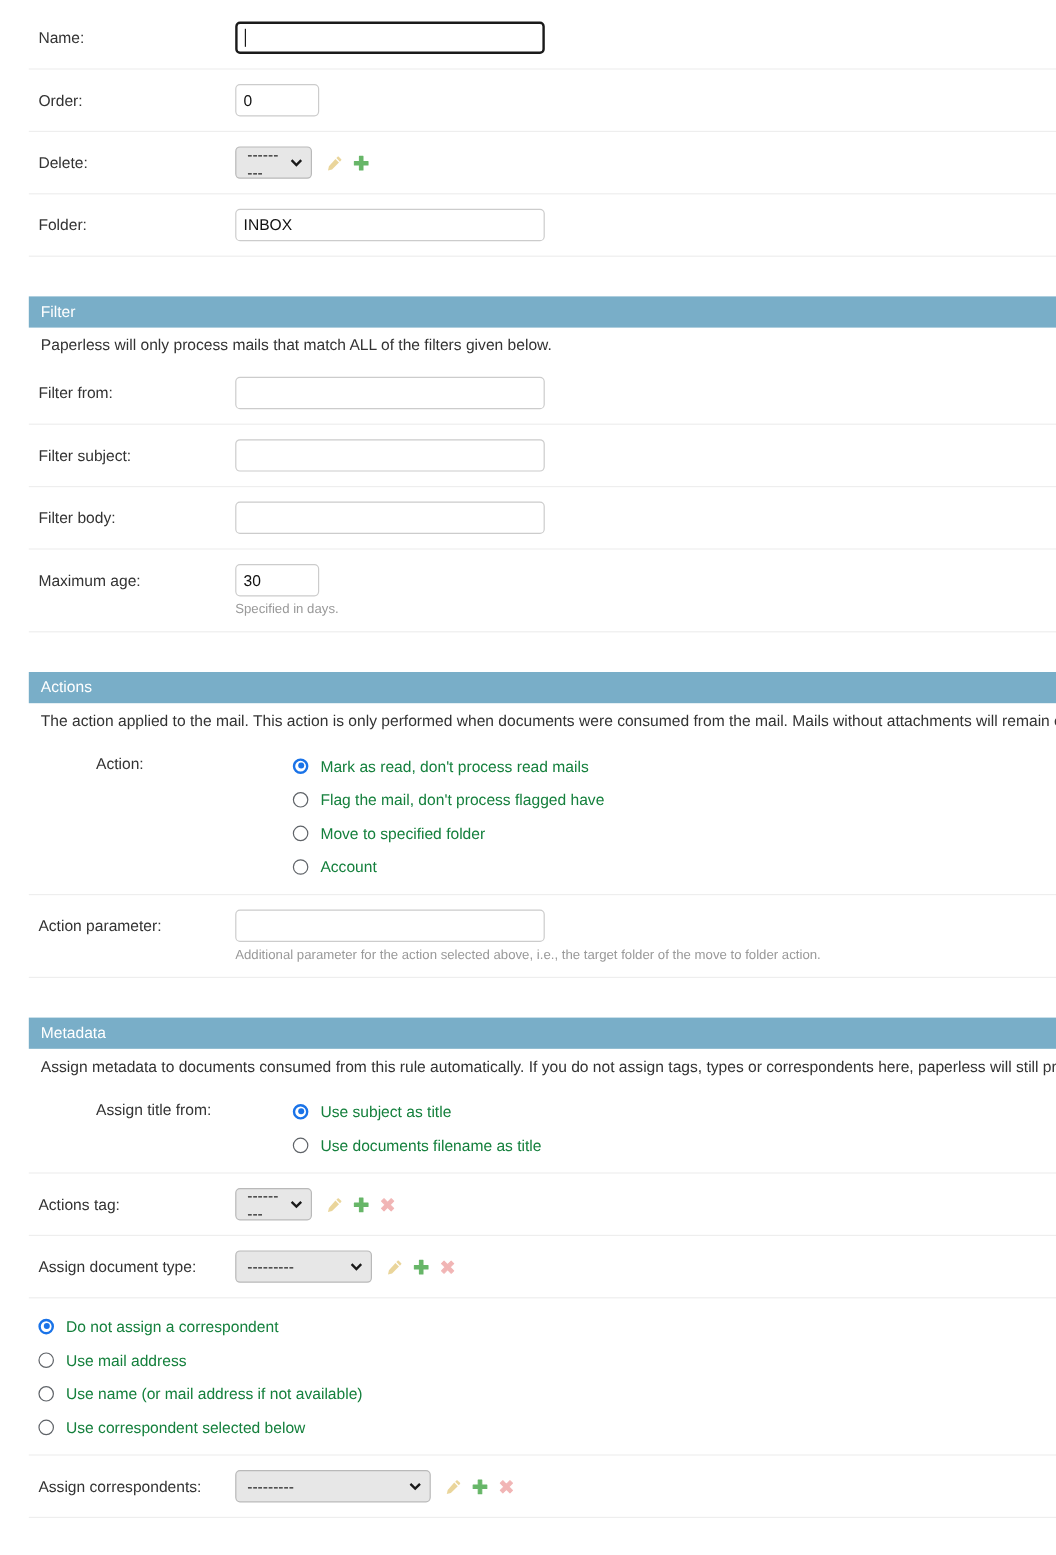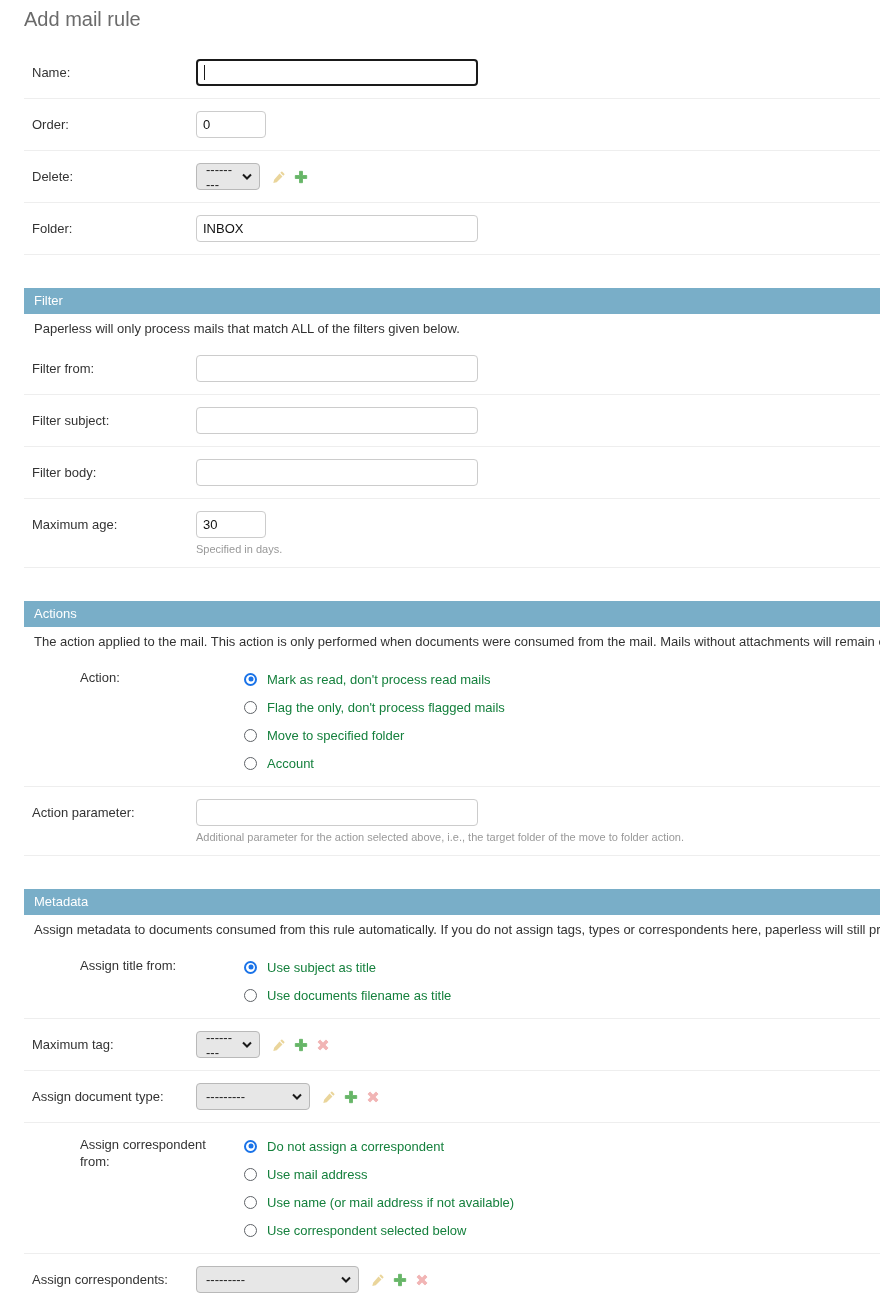--- a/index.html
+++ b/index.html
@@ -32,21 +32,21 @@
   }
   .radio-row .flabel { line-height: 17px; padding-top: 4px; margin-left: 48px; }
   .flabel.bold { font-weight: 400; }
   .ffield { flex: 1 1 auto; }
 
   input.txt {
     height: 27px; border: 1px solid #ccc; border-radius: 4px;
     padding: 4px 6px; font-family: "Liberation Sans", sans-serif; font-size: 13px;
     color: #111; background: #fff; outline: none;
   }
-  .w270 { width: 282px; }
+  .w270 { width: 258px; }
   .w70 { width: 70px; }
   .input-wrap { position: relative; display: inline-block; }
   input.txt.focused { border: 2px solid #1a1a1a; }
   .caret { position: absolute; left: 8px; top: 6px; width: 1px; height: 15px; background: #1a1a1a; }
 
   .help { color: #999; font-size: 11px; margin-top: 5px; white-space: nowrap; overflow: hidden; }
 
   .select-line { display: flex; align-items: center; }
   .fake-select {
     height: 27px; background: #e7e7e7; border: 1px solid #b9b9b9; border-radius: 4px;
@@ -74,21 +74,20 @@
   .radio.checked::after {
     content: ""; position: absolute; left: 50%; top: 50%; transform: translate(-50%,-50%);
     width: 5px; height: 5px; border-radius: 50%; background: #1a73e8;
   }
   .radio-text { color: #15803d; }
 </style>
 </head>
 <body>
 
 <div class="page">
-  <h1 class="page-title">Add mail rule</h1>
 
   <div class="module">
     <div class="form-row">
       <div class="flabel bold">Name:</div>
       <div class="ffield">
         <span class="input-wrap">
           <input class="txt w270 focused" type="text" value="" style="">
           <span class="caret"></span>
         </span>
       </div>
@@ -167,21 +166,21 @@
     <div class="section-desc">The action applied to the mail. This action is only performed when documents were consumed from the mail. Mails without attachments will remain entirely untouched.</div>
     <div class="form-row radio-row">
       <div class="flabel bold">Action:</div>
       <div class="ffield radio-list">
         <div class="radio-option">
           <span class="radio checked"></span>
           <span class="radio-text">Mark as read, don't process read mails</span>
         </div>
         <div class="radio-option">
           <span class="radio"></span>
-          <span class="radio-text">Flag the only, don't process flagged mails</span>
+          <span class="radio-text">Flag the mail, don't process flagged have</span>
         </div>
         <div class="radio-option">
           <span class="radio"></span>
           <span class="radio-text">Move to specified folder</span>
         </div>
         <div class="radio-option">
           <span class="radio"></span>
           <span class="radio-text">Account</span>
         </div>
       </div>
@@ -207,21 +206,21 @@
           <span class="radio-text">Use subject as title</span>
         </div>
         <div class="radio-option">
           <span class="radio"></span>
           <span class="radio-text">Use documents filename as title</span>
         </div>
       </div>
     </div>
 
     <div class="form-row">
-      <div class="flabel">Maximum tag:</div>
+      <div class="flabel">Actions tag:</div>
       <div class="ffield select-line">
         <span class="fake-select sel-w63">
           <span>---------</span>
           <span class="chev">
             <svg width="10" height="9" viewBox="0 0 10 9">
                 <polyline points="1,2.5 5,6.5 9,2.5" fill="none" stroke="#1a1a1a" stroke-width="2"></polyline>
               </svg>
           </span>
         </span>
         <span class="rel-icons">
@@ -269,21 +268,20 @@
           <span class="icon icon-delete-muted">
             <svg width="14" height="14" viewBox="0 0 16 16">
                 <path d="M6.3 1.5h3.4v4.8h4.8v3.4H9.7v4.8H6.3V9.7H1.5V6.3h4.8z" fill="#f0aeae" stroke="#f0aeae" stroke-width="1" stroke-linejoin="round" transform="rotate(45 8 8)"></path>
               </svg>
           </span>
         </span>
       </div>
     </div>
 
     <div class="form-row radio-row">
-      <div class="flabel bold">Assign correspondent from:</div>
       <div class="ffield radio-list">
         <div class="radio-option">
           <span class="radio checked"></span>
           <span class="radio-text">Do not assign a correspondent</span>
         </div>
         <div class="radio-option">
           <span class="radio"></span>
           <span class="radio-text">Use mail address</span>
         </div>
         <div class="radio-option">

